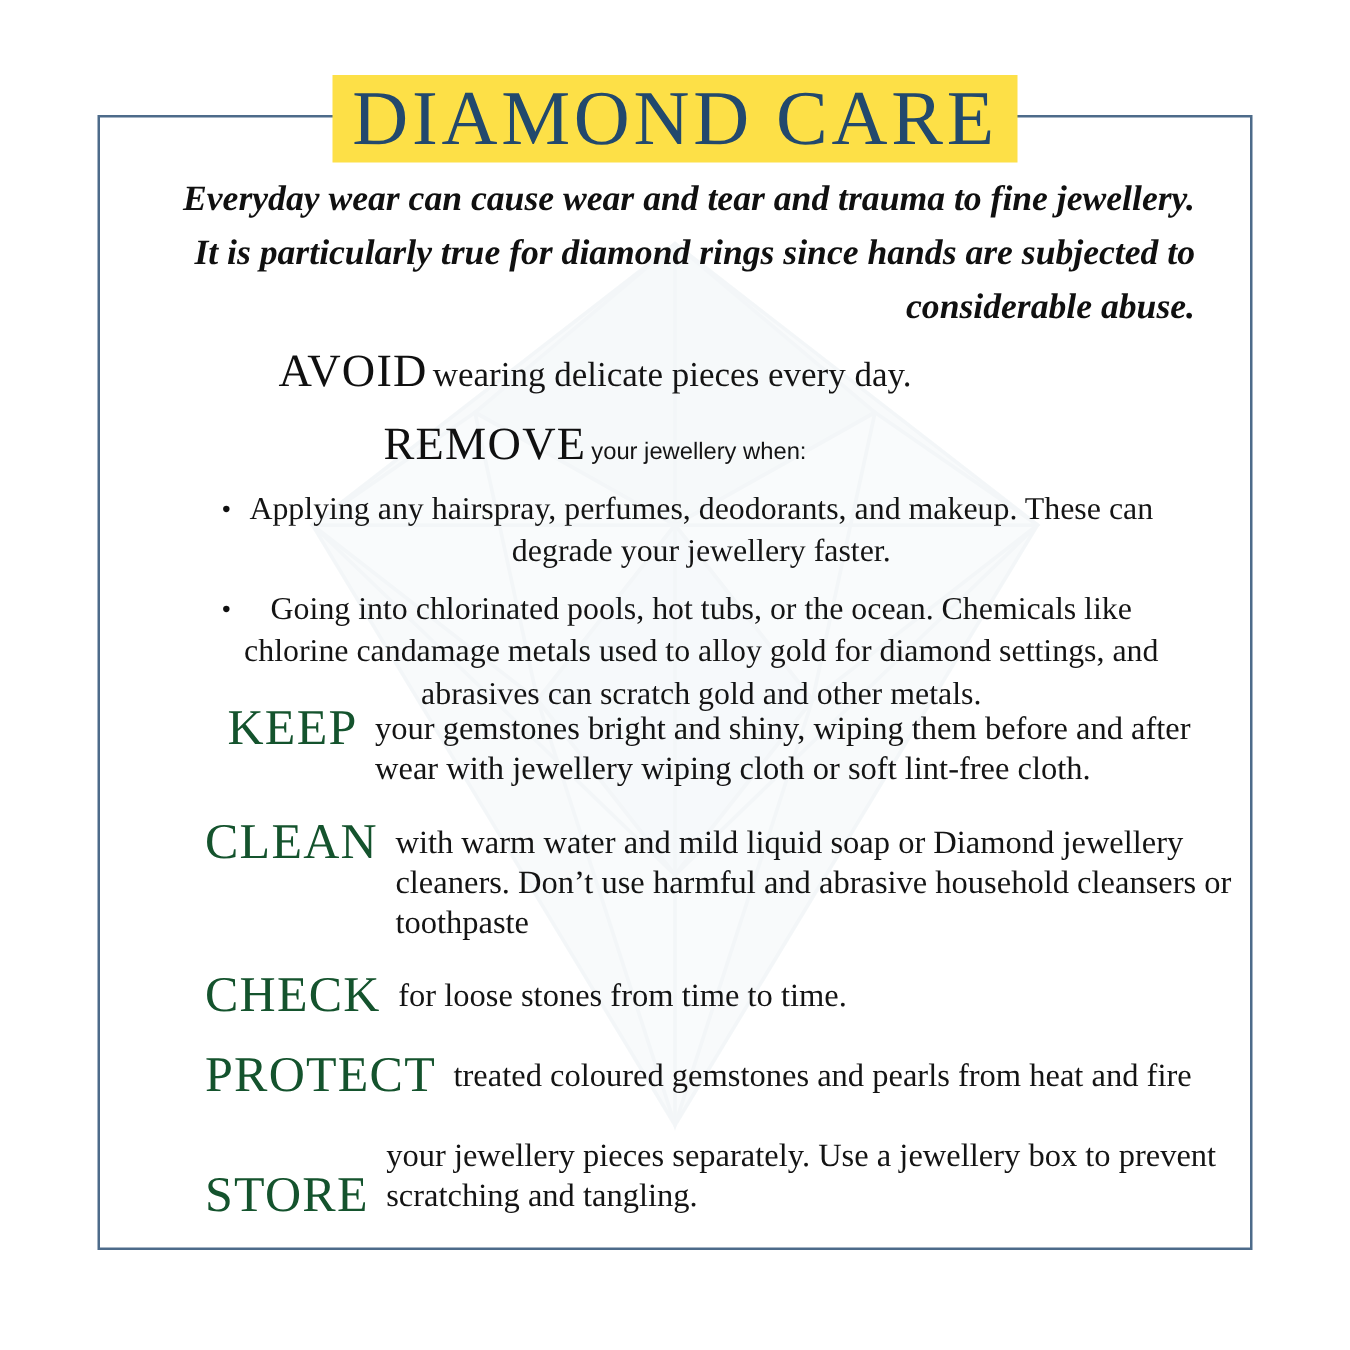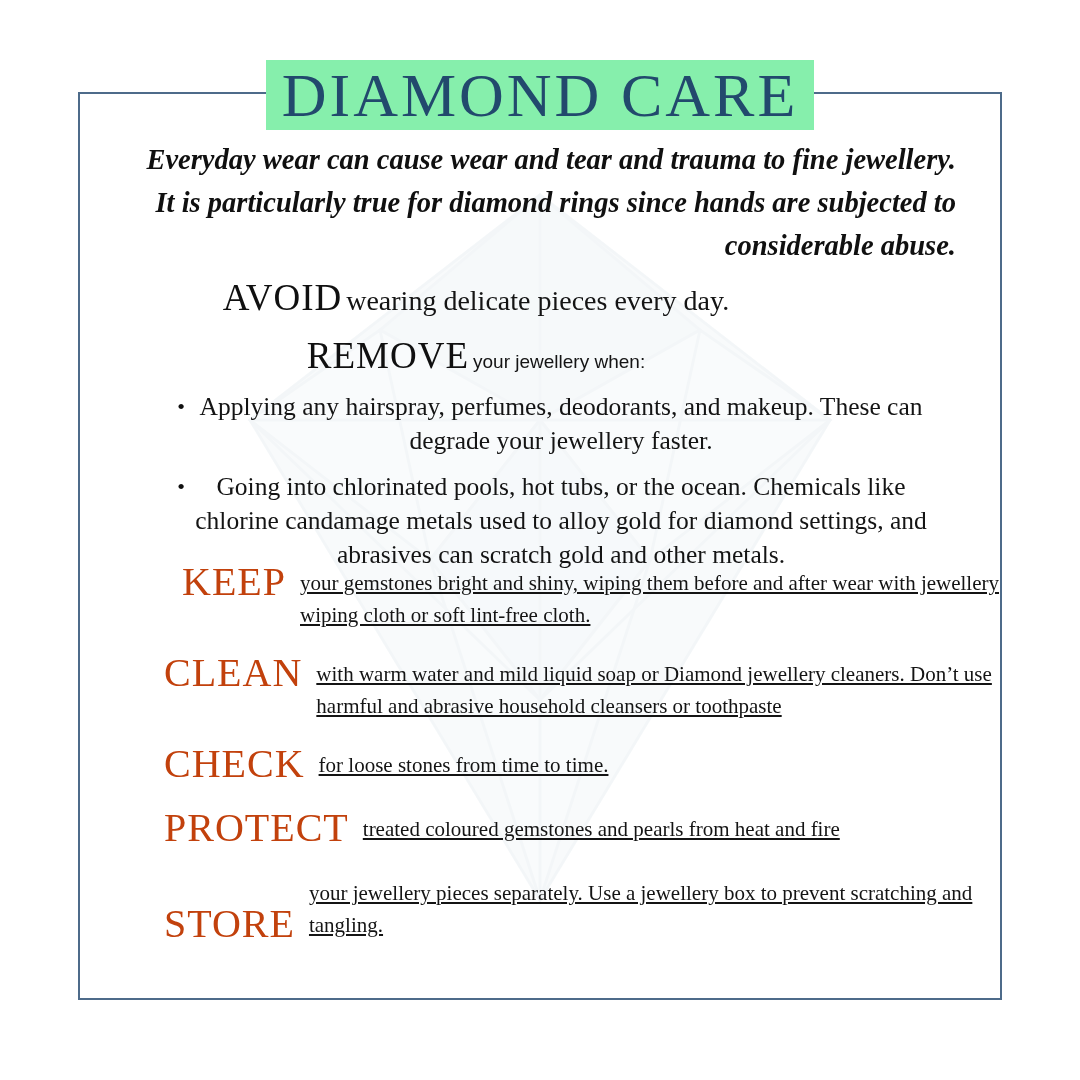--- a/index.html
+++ b/index.html
@@ -45,21 +45,21 @@
 
   .title-wrap {
     position: absolute;
     left: 0;
     top: 0;
     width: 924px;
     text-align: center;
   }
   .title {
     display: inline-block;
-    background: #86efac;
+    background: #fde047;
     padding: 0 16px;
     font-family: "Liberation Serif", serif;
     font-size: 62px;
     letter-spacing: 3px;
     color: #22496d;
     line-height: 70px;
   }
 
   .intro {
     position: absolute;
@@ -133,30 +133,29 @@
     display: flex;
     align-items: flex-start;
     margin-bottom: 20px;
   }
   .entry .term {
     flex: 0 0 auto;
     font-family: "Liberation Serif", serif;
     font-size: 40px;
     line-height: 44px;
     letter-spacing: 1px;
-    color: #c2410c;
+    color: #14532d;
     white-space: nowrap;
     padding-right: 14px;
   }
   .entry .desc {
     flex: 1;
-    font-size: 21px;
+    font-size: 26px;
     line-height: 32px;
     padding-top: 7px;
-    text-decoration: underline;
   }
   .entry.e-keep .desc { text-align: left; }
   .entry.e-keep .term { padding-left: 90px; }
   .entry.e-clean .term { padding-left: 72px; }
   .entry.e-check .term { padding-left: 72px; }
   .entry.e-protect .term { padding-left: 72px; }
   .entry.e-store .term { padding-left: 72px; margin-top: 32px; }
 </style>
 </head>
 <body>

